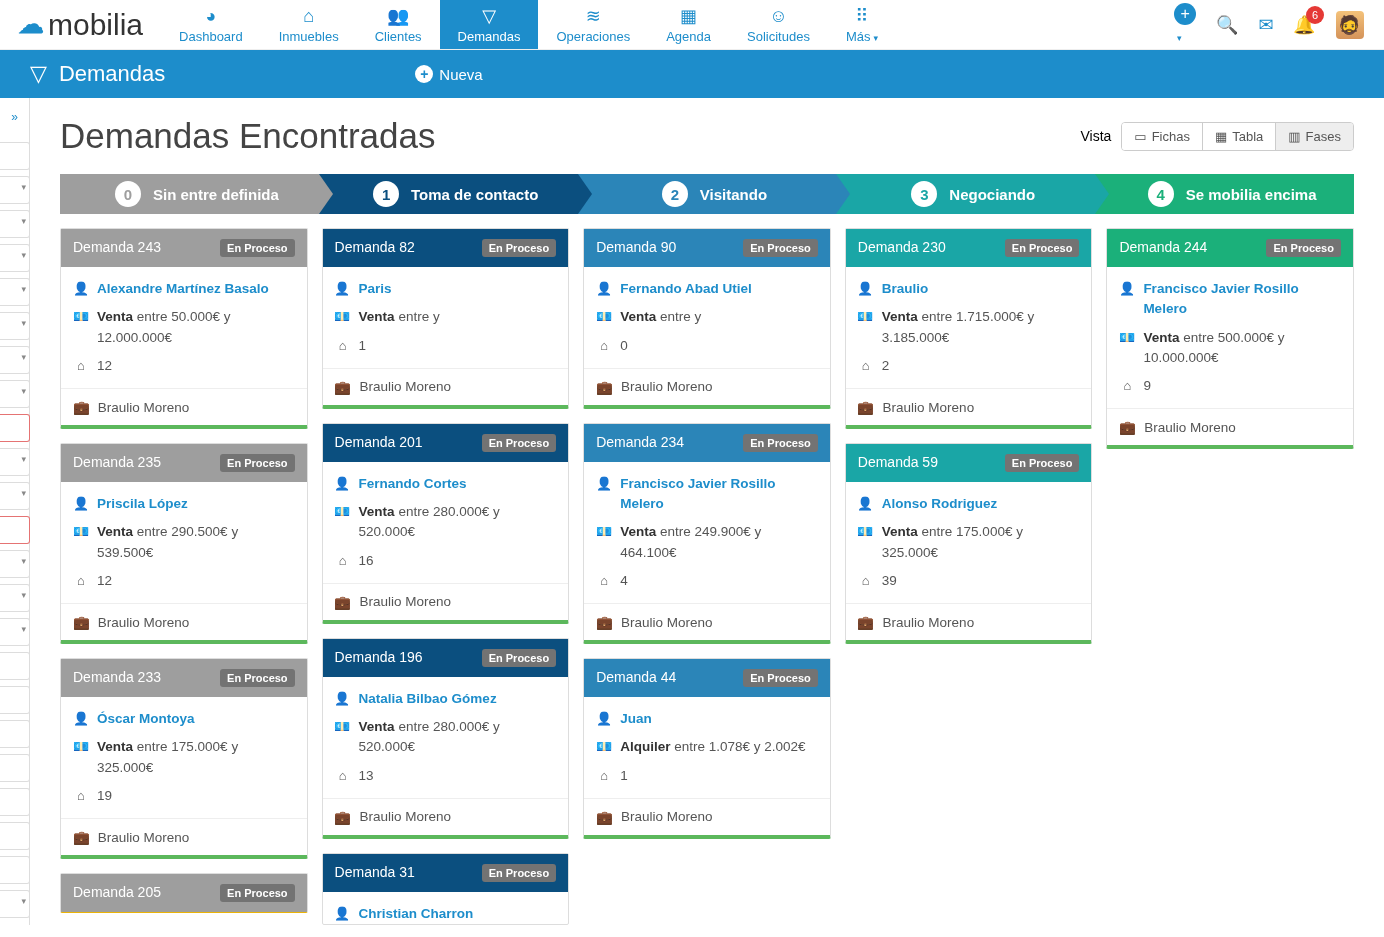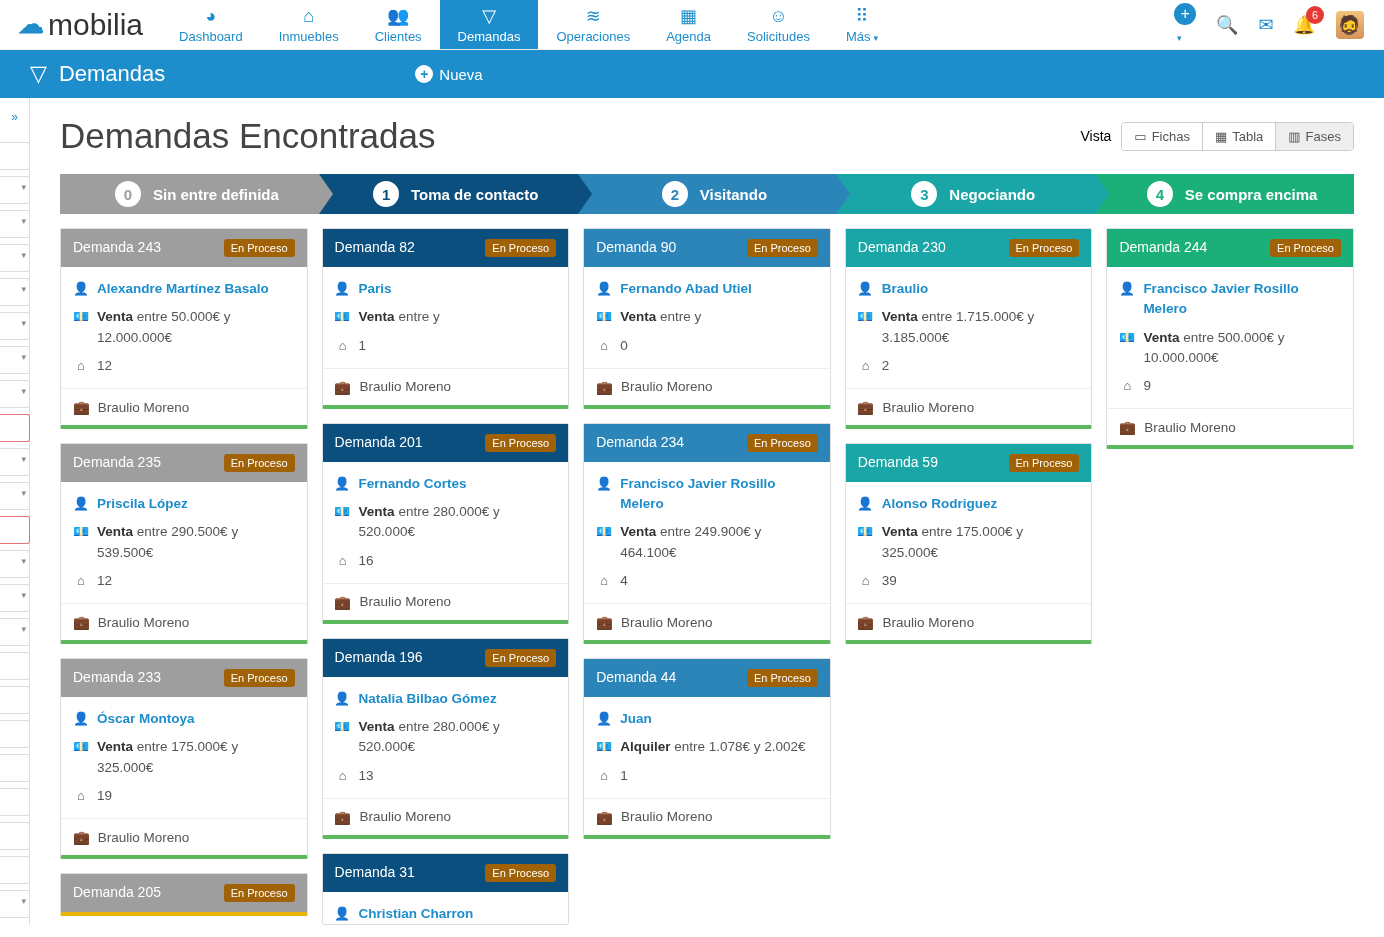--- a/index.html
+++ b/index.html
@@ -64,21 +64,21 @@
 
 
 .card { border: 1px solid #ddd; border-bottom: 4px solid #5cb85c; border-radius: 2px; background: #fff; }
 .card-head { padding: 10px 12px; display: flex; justify-content: space-between; color: #fff; }
 .ch-0 { background: #9e9e9e; }
 .ch-1 { background: #0b4f7f; }
 .ch-2 { background: #2b85b8; gap: 12px; }
 .ch-3 { background: #1aa6a6; }
 .ch-4 { background: #1bb07a; }
 .card-title { font-size: 14px; font-weight: 400; }
-.badge { background: #a16207; color: #fff; font-size: 11px; padding: 3px 7px; border-radius: 3px; font-weight: 400; }
+.badge { background: #737373; color: #fff; font-size: 11px; padding: 3px 7px; border-radius: 3px; font-weight: 700; }
 .card-body { padding: 12px; display: flex; flex-direction: column; gap: 8px; font-size: 13.5px; color: #555; line-height:1.5;}
 .card-body a { color: #1d8dcb; font-weight: 700; text-decoration: none; }
 .row { display: flex; align-items: flex-start; gap: 8px; }
 .row .ico { width: 16px; text-align: center; color: #555; font-size: 13px; flex-shrink:0;}
 .card-foot { border-top: 1px solid #eee; padding: 10px 12px; display: flex; align-items: center; gap: 8px; font-size: 13.5px; color: #555; }
 strong.op { font-weight: 700; color: #333; }
 </style>
 </head>
 <body>
 
@@ -205,21 +205,21 @@
       <div class="phase p2">
           <span class="num">2</span>
           <span>Visitando</span>
         </div>
       <div class="phase p3">
           <span class="num">3</span>
           <span>Negociando</span>
         </div>
       <div class="phase p4">
           <span class="num">4</span>
-          <span>Se compra encima</span>
+          <span>Se mobilia encima</span>
         </div>
     </div>
 
     <div class="board">
 
       <div class="col">
         <div class="card">
           <div class="card-head ch-0">
               <span class="card-title">Demanda 243</span>
               <span class="badge">En Proceso</span>
@@ -287,21 +287,21 @@
                 <span class="ico">⌂</span>
                 <span>19</span>
               </div>
           </div>
           <div class="card-foot">
               <span class="ico">💼</span>
               <span>Braulio Moreno</span>
             </div>
         </div>
 
-        <div class="card" style="border-bottom:4px solid #eab308;">
+        <div class="card" style="border-bottom:1px solid #eab308;">
           <div class="card-head ch-0">
               <span class="card-title">Demanda 205</span>
               <span class="badge">En Proceso</span>
             </div>
         </div>
       </div>
 
       <div class="col">
         <div class="card">
           <div class="card-head ch-1">

